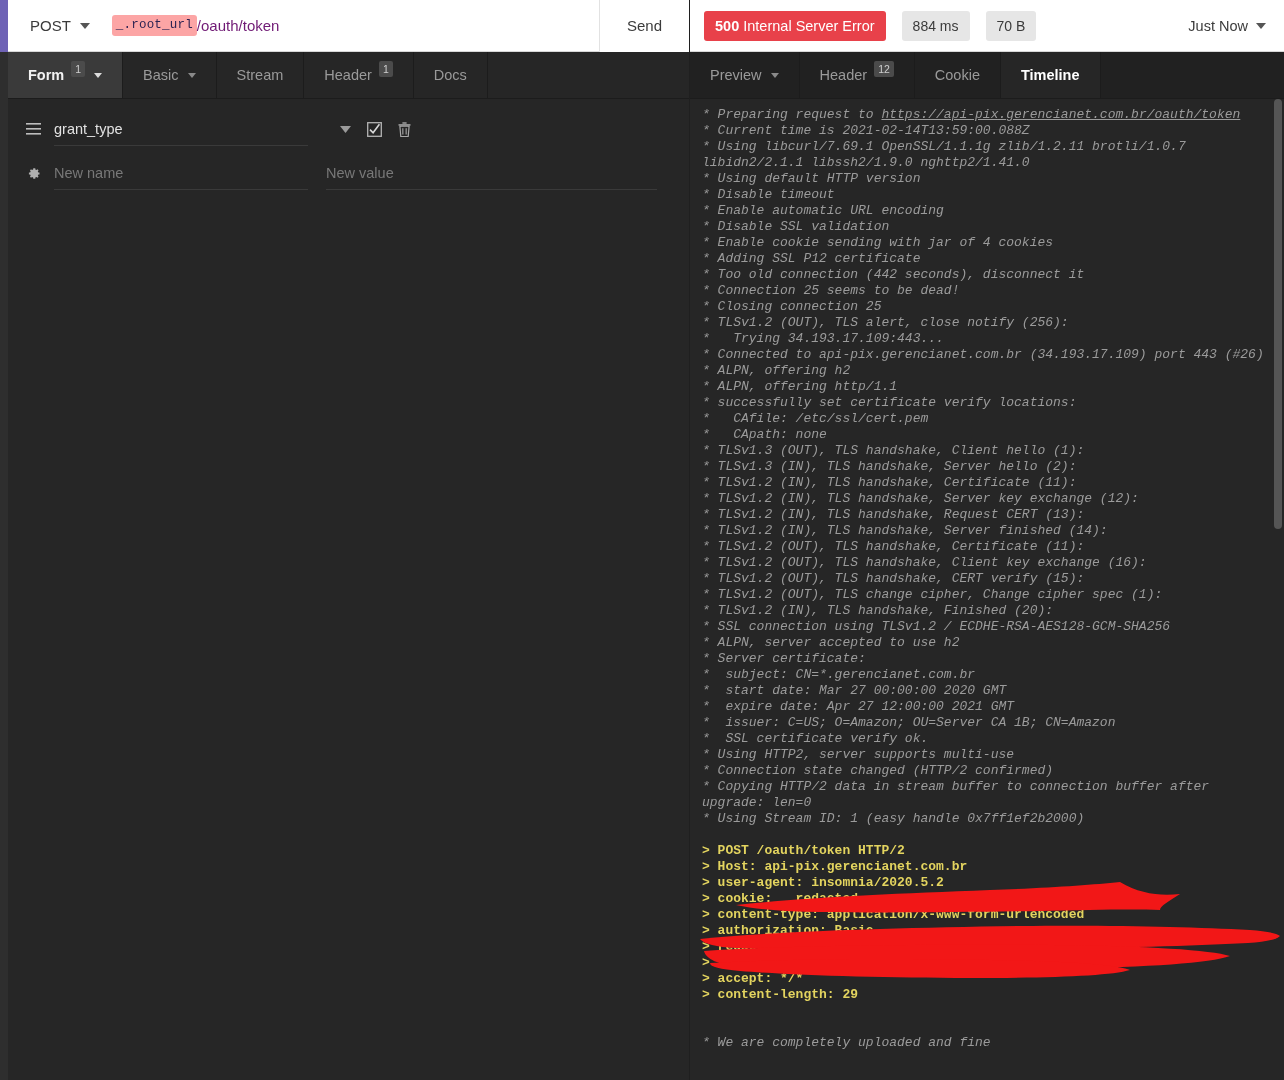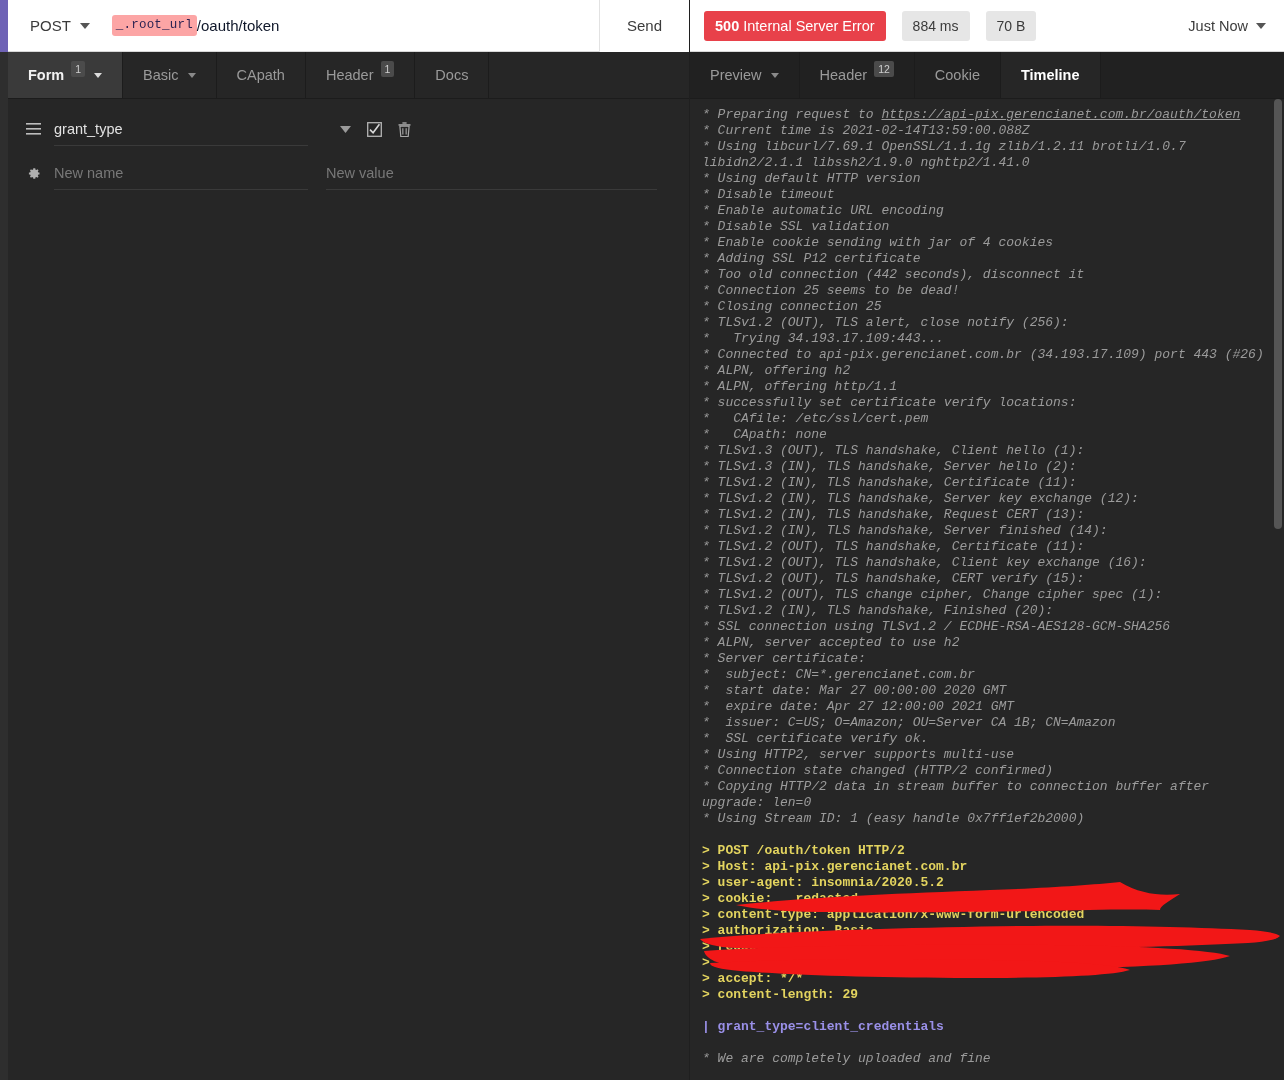--- a/index.html
+++ b/index.html
@@ -78,21 +78,21 @@
   .tag {
     background: #fca5a5;
     color: #2c2352;
     font-family: "Liberation Mono", monospace;
     font-size: 12.5px;
     padding: 3px 4px 4px 4px;
     border-radius: 3px;
     letter-spacing: 0.2px;
     cursor: pointer;
   }
-  .url-path { color: #0f172a; }
+  .url-path { color: #701a75; }
   .send-btn {
     width: 90px; height: 52px;
     display: flex; align-items: center; justify-content: center;
     color: #3b3b3b; font-size: 15px;
     border-left: 1px solid #e2e2e2;
     cursor: pointer;
     background: #fff;
   }
 
   
@@ -281,21 +281,21 @@
       <div class="tab active">
         <span>Form</span>
         <span class="tab-badge">1</span>
         <span class="caret-light"></span>
       </div>
       <div class="tab">
         <span>Basic</span>
         <span class="caret-light"></span>
       </div>
       <div class="tab">
-        <span>CApath</span>
+        <span>Stream</span>
       </div>
       <div class="tab">
         <span>Header</span>
         <span class="tab-badge">1</span>
       </div>
       <div class="tab">
         <span>Docs</span>
       </div>
       <div class="tab tabrow-fill"></div>
     </div>
@@ -434,21 +434,20 @@
           <div class="tl-line req">&gt; Host: api-pix.gerencianet.com.br</div>
           <div class="tl-line req">&gt; user-agent: insomnia/2020.5.2</div>
           <div class="tl-line req">&gt; cookie: __redacted__</div>
           <div class="tl-line req">&gt; content-type: application/x-www-form-urlencoded</div>
           <div class="tl-line req">&gt; authorization: Basic</div>
           <div class="tl-line req">&gt; redacted-credentials-line-one</div>
           <div class="tl-line req">&gt; redacted-credentials-line-two</div>
           <div class="tl-line req">&gt; accept: */*</div>
           <div class="tl-line req">&gt; content-length: 29</div>
           <div class="tl-blank"></div>
-          <div class="tl-line body">| grant_type=client_credentials</div>
           <div class="tl-blank"></div>
           <div class="tl-line c">* We are completely uploaded and fine</div>
         </div>
 
       <svg class="redact" style="left:0; top:0; width:594px; height:1000px;" viewBox="0 0 594 1000" aria-hidden="true">
         <g fill="#f21717">
           <path d="M46 806 C120 798 200 795 300 791 C360 789 400 786 430 783 C450 795 470 797 490 795
                    C478 803 470 807 470 811 C440 810 400 811 350 812 C290 813 200 814 130 813
                    C100 813 70 811 46 806 Z"></path>
           <path d="M10 840 C90 832 200 829 330 827 C430 826 500 828 560 831 C575 832 586 834 590 837

